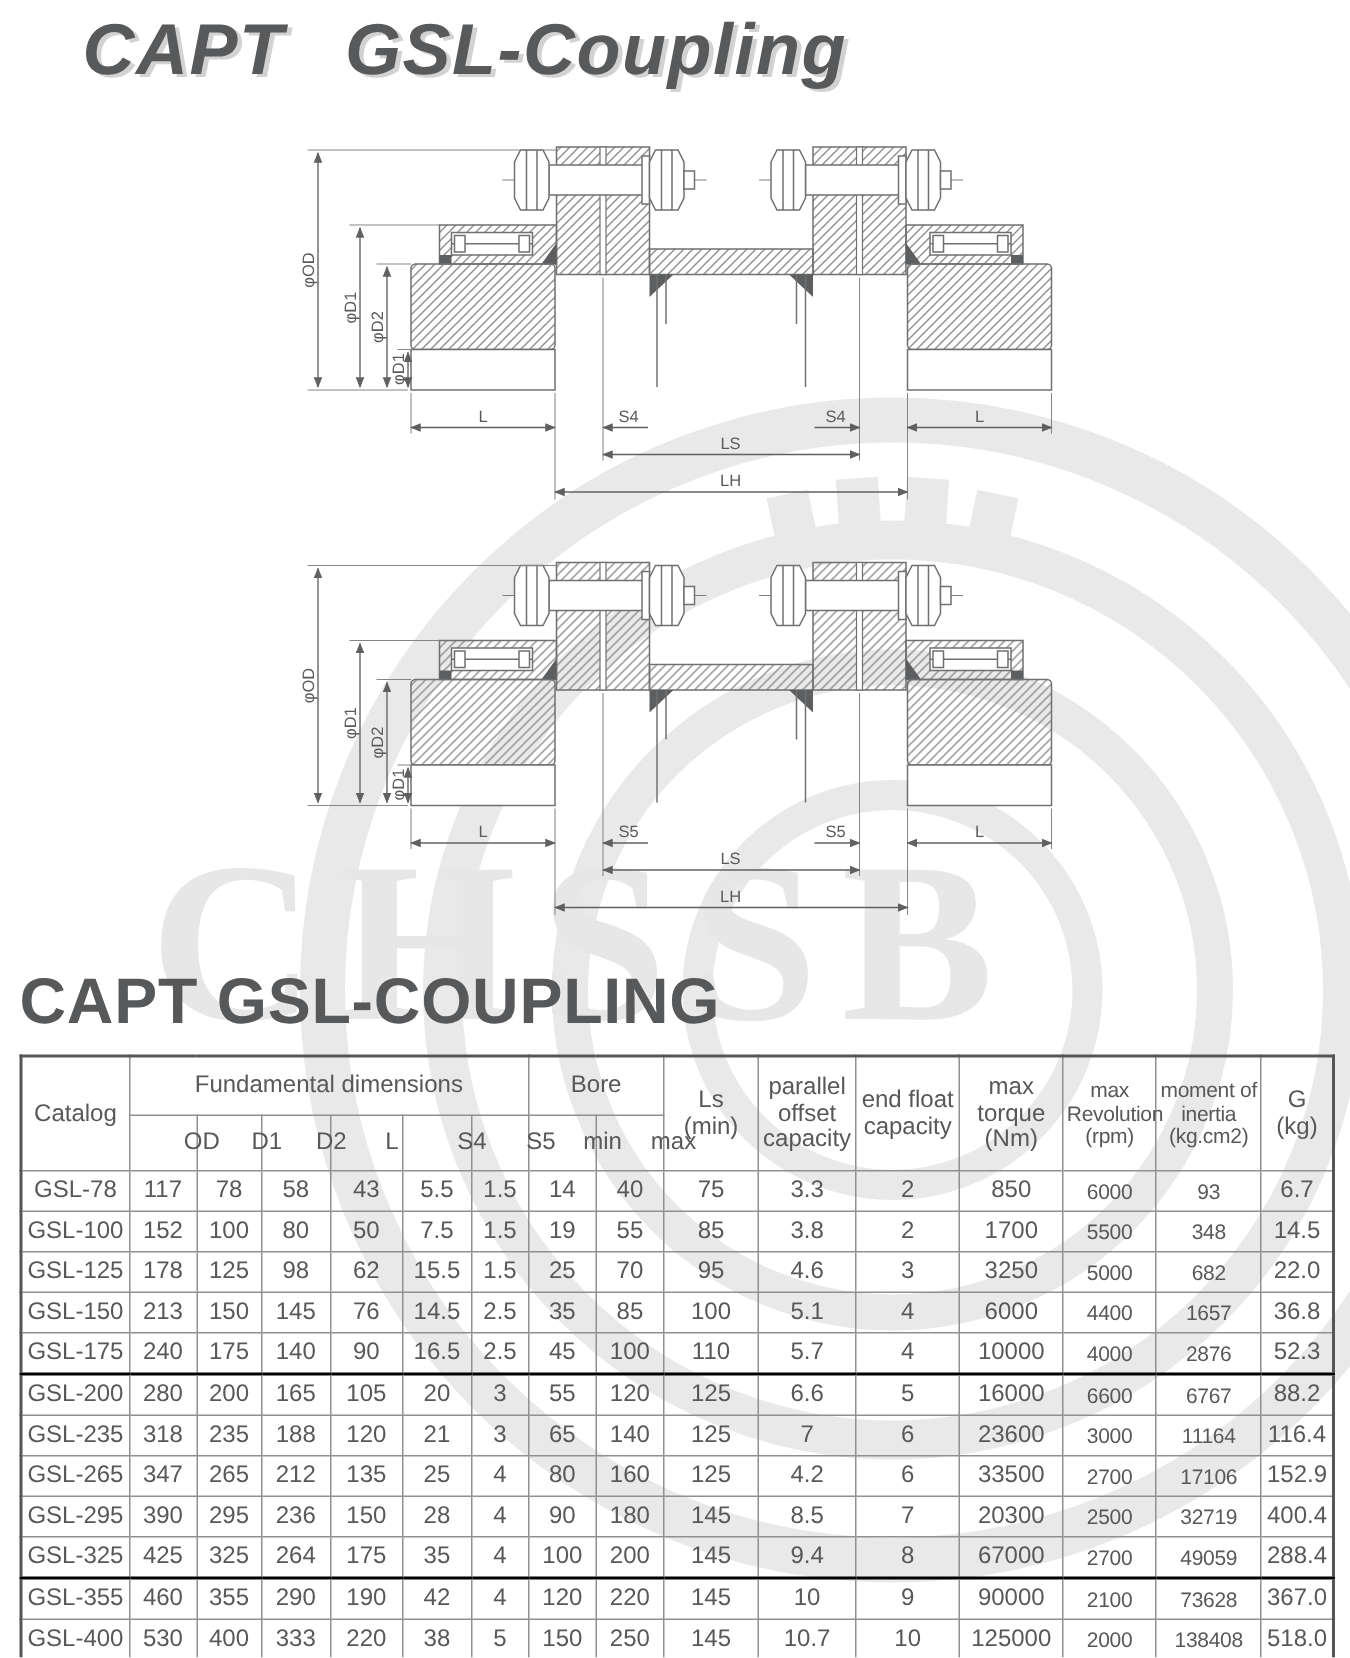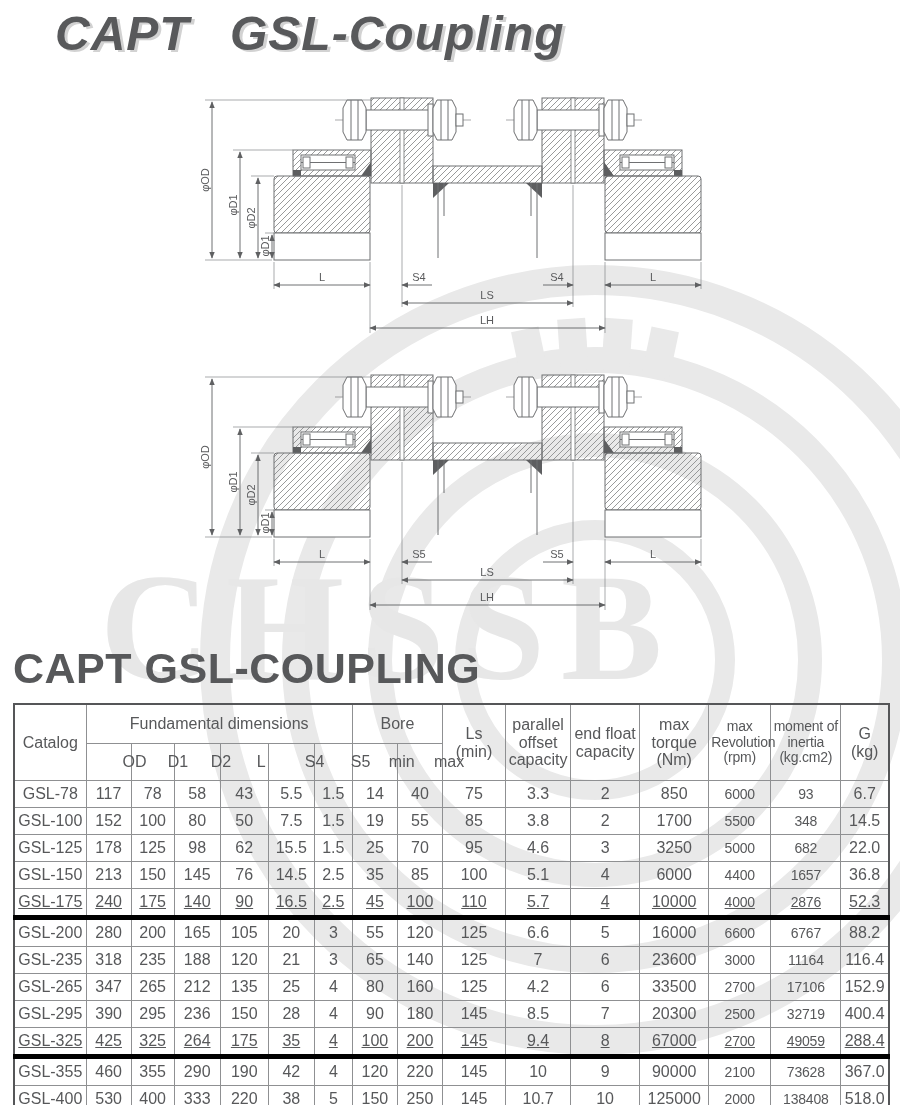--- a/index.html
+++ b/index.html
@@ -22,21 +22,21 @@
   #spec-table{position:absolute;left:13px;top:703px;z-index:2;border-collapse:collapse;
         table-layout:fixed;width:877px;font-size:16px;color:#57585a;}
   #spec-table th,#spec-table td{border:1px solid #8f9092;text-align:center;vertical-align:middle;
         padding:1px 2px;font-weight:normal;background:transparent;}
   #spec-table{border:2px solid #555658;}
   #spec-table th{white-space:pre-line;line-height:1.12;}
   #spec-table thead tr:first-child th{height:36px;}
   #spec-table thead tr:last-child th{height:34px;padding-left:36px;}
   #spec-table tbody td{height:24px;}
   #spec-table .cond{font-size:14px;letter-spacing:-0.2px;}
-  #spec-table tbody tr.group-end td{border-bottom:5px solid #000000;text-decoration:underline;}
+  #spec-table tbody tr.group-end td{border-bottom:2px solid #000000;}
 </style>
 </head>
 <body>
 
 <div id="page">
 
   <svg id="wm" viewBox="0 0 900 1105">
     <g fill="none" stroke="#e9e9e9">
       <circle cx="595" cy="660" r="380" stroke-width="30"></circle>
       <circle cx="595" cy="660" r="300" stroke-width="26"></circle>

